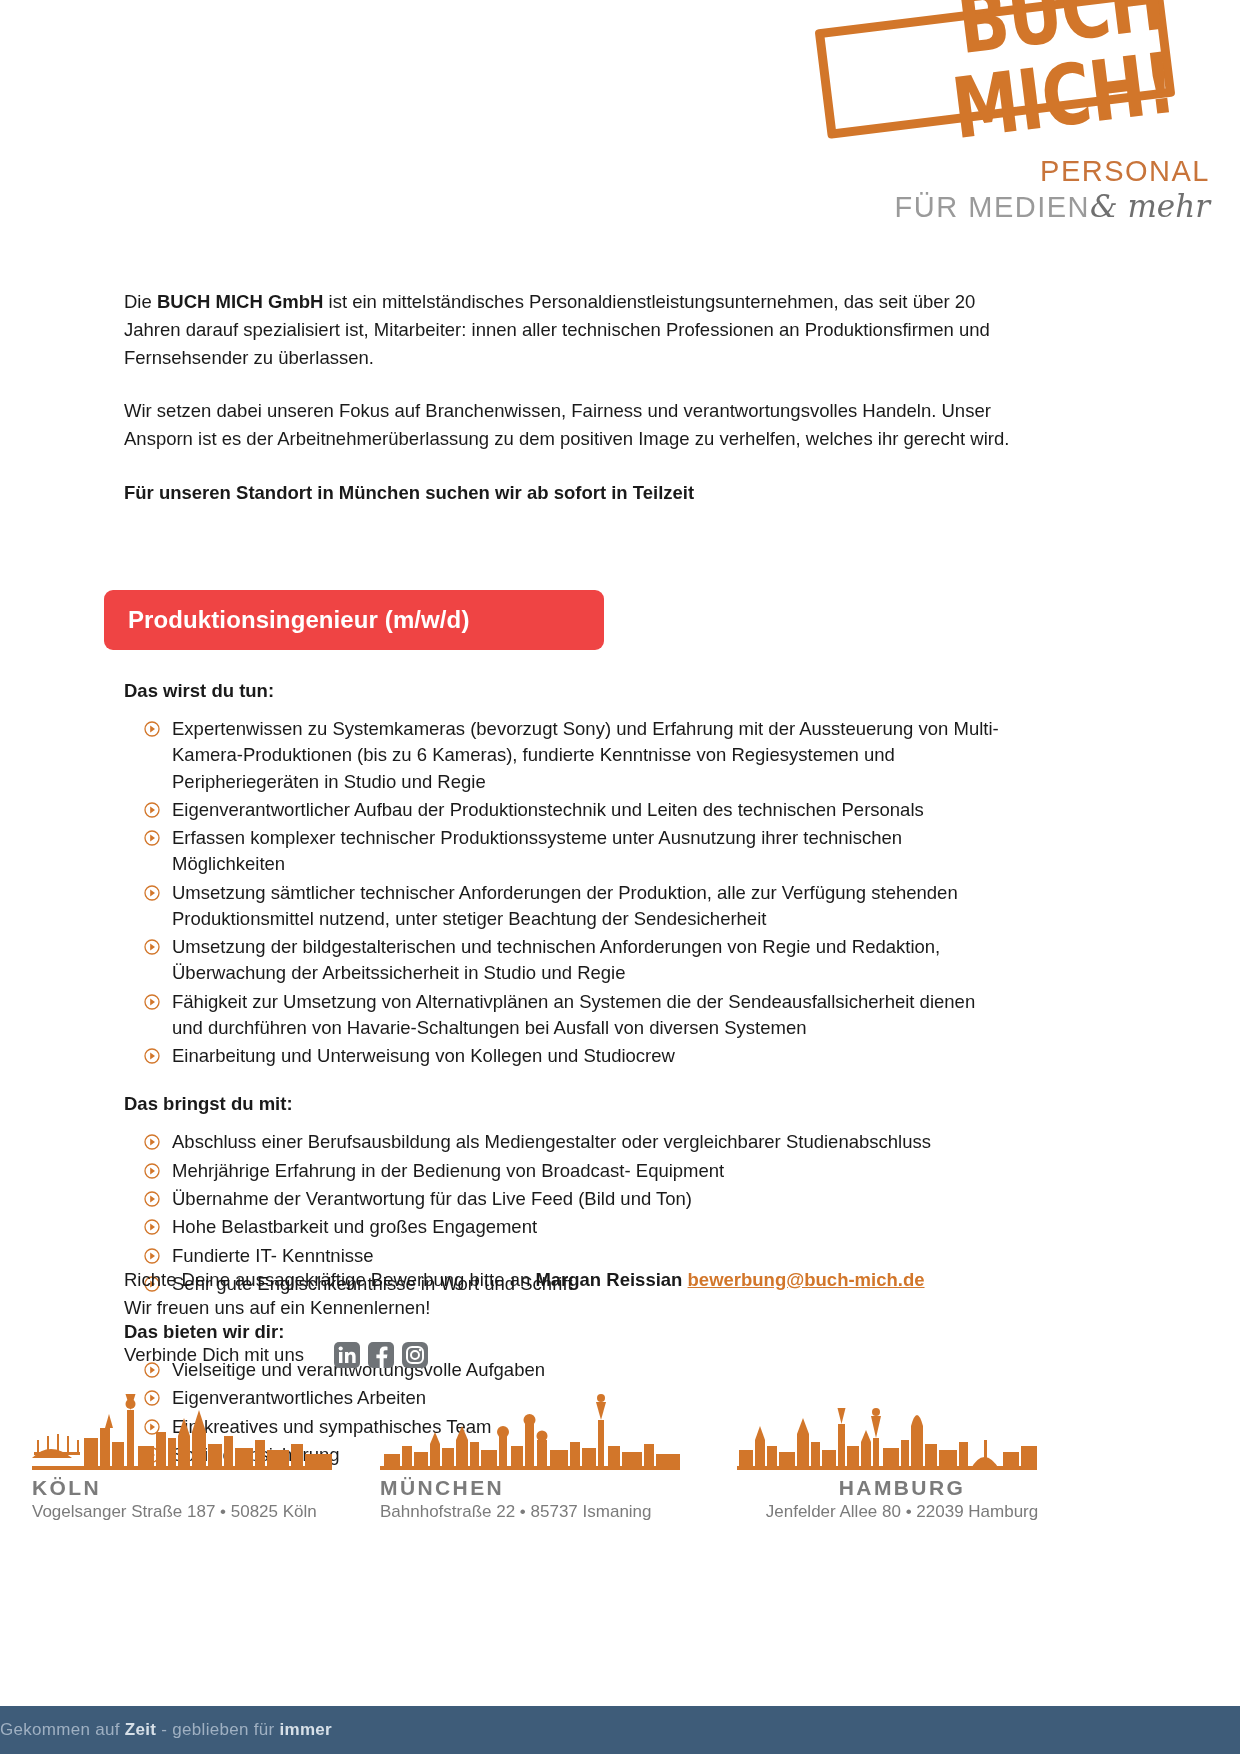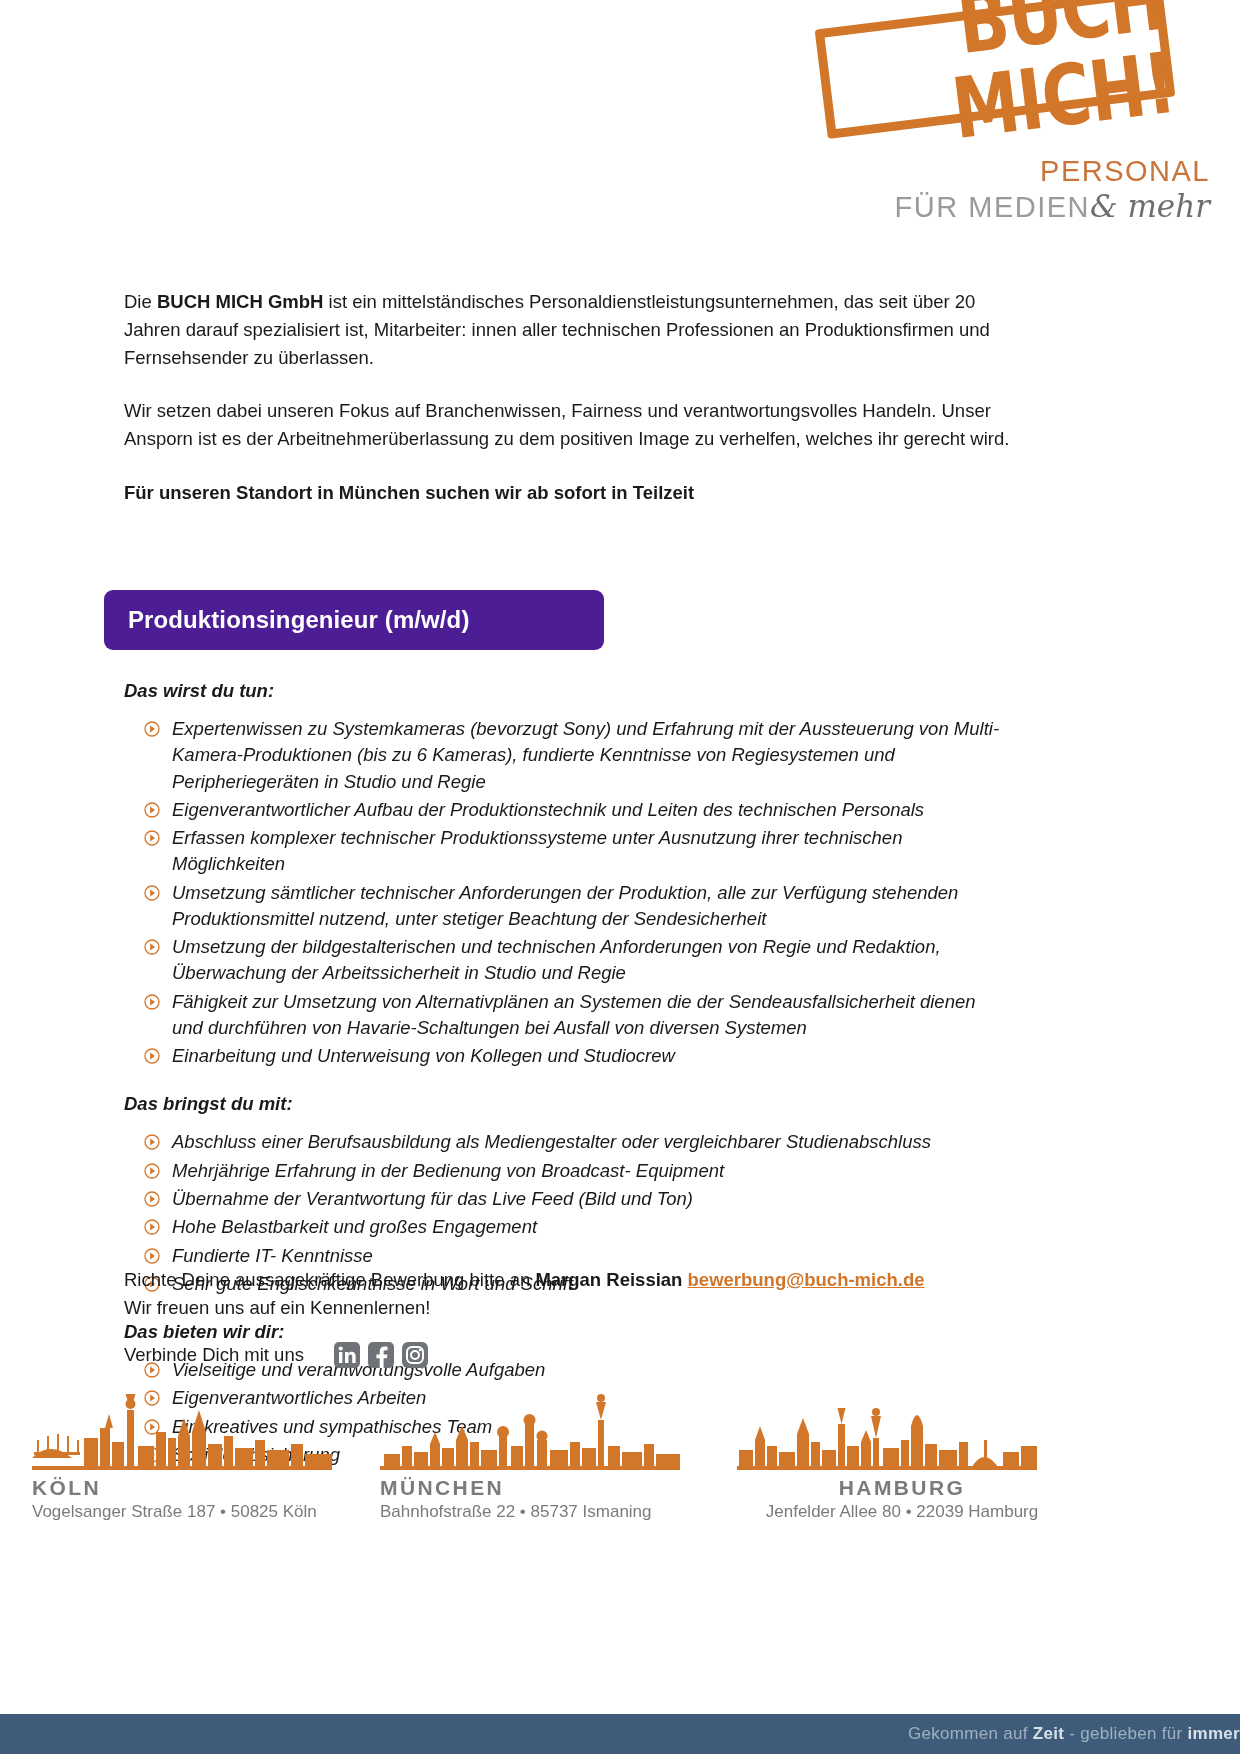--- a/index.html
+++ b/index.html
@@ -103,40 +103,39 @@
     line-height: 1.5;
   }
 
   
   .title-banner {
     position: absolute;
     left: 104px;
     top: 590px;
     width: 500px;
     height: 60px;
-    background: #4c1d95;
+    background: #ef4444;
     border-radius: 9px;
     display: flex;
     align-items: center;
   }
   .title-banner-text {
     color: #ffffff;
     font-size: 24px;
     font-weight: bold;
     padding-left: 24px;
     letter-spacing: 0.1px;
   }
 
   
   .sections {
     position: absolute;
     left: 124px;
     top: 680px;
     width: 900px;
-    font-style: italic;
   }
   .sec-head {
     font-size: 18.5px;
     font-weight: bold;
     margin: 0 0 6px 0;
   }
   .sec-head.spaced { margin-top: 24px; }
   ul.bullets {
     list-style: none;
     margin: 14px;
@@ -226,25 +225,25 @@
     margin-top: 2px;
     white-space: nowrap;
   }
 
   
   .bottom-bar {
     position: absolute;
     left: 0;
     bottom: 0;
     width: 1240px;
-    height: 40px;
+    height: 48px;
     background: #3e5c79;
     display: flex;
     align-items: center;
-    justify-content: flex-end;
+    justify-content: flex-start;
   }
   .bottom-bar-text {
     color: #9fb0c2;
     font-size: 17px;
     letter-spacing: 0.3px;
   }
   .bottom-bar-text b { color: #d7e0e8; }
 </style>
 </head>
 <body>

